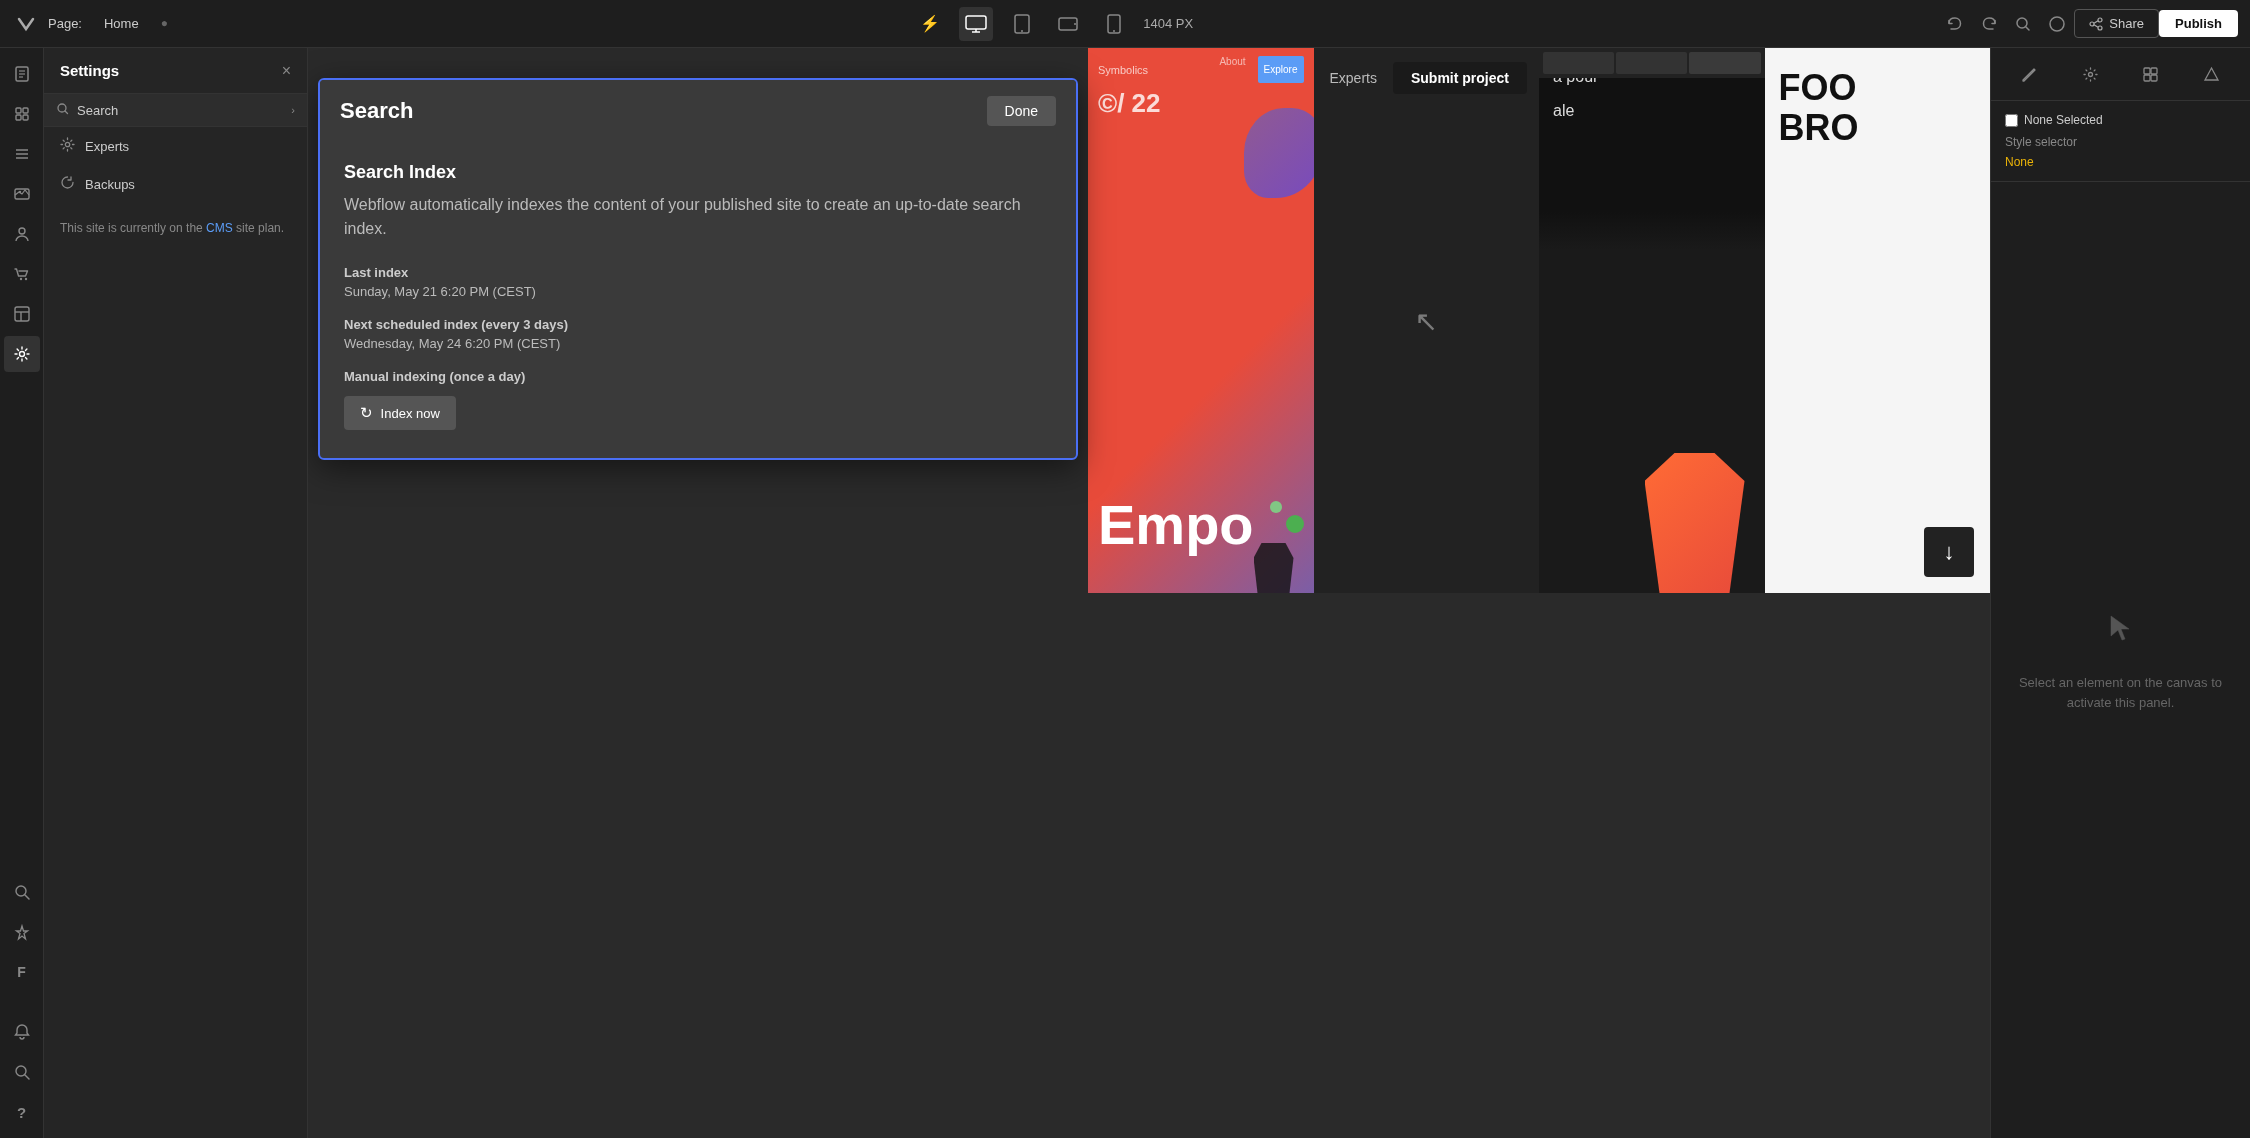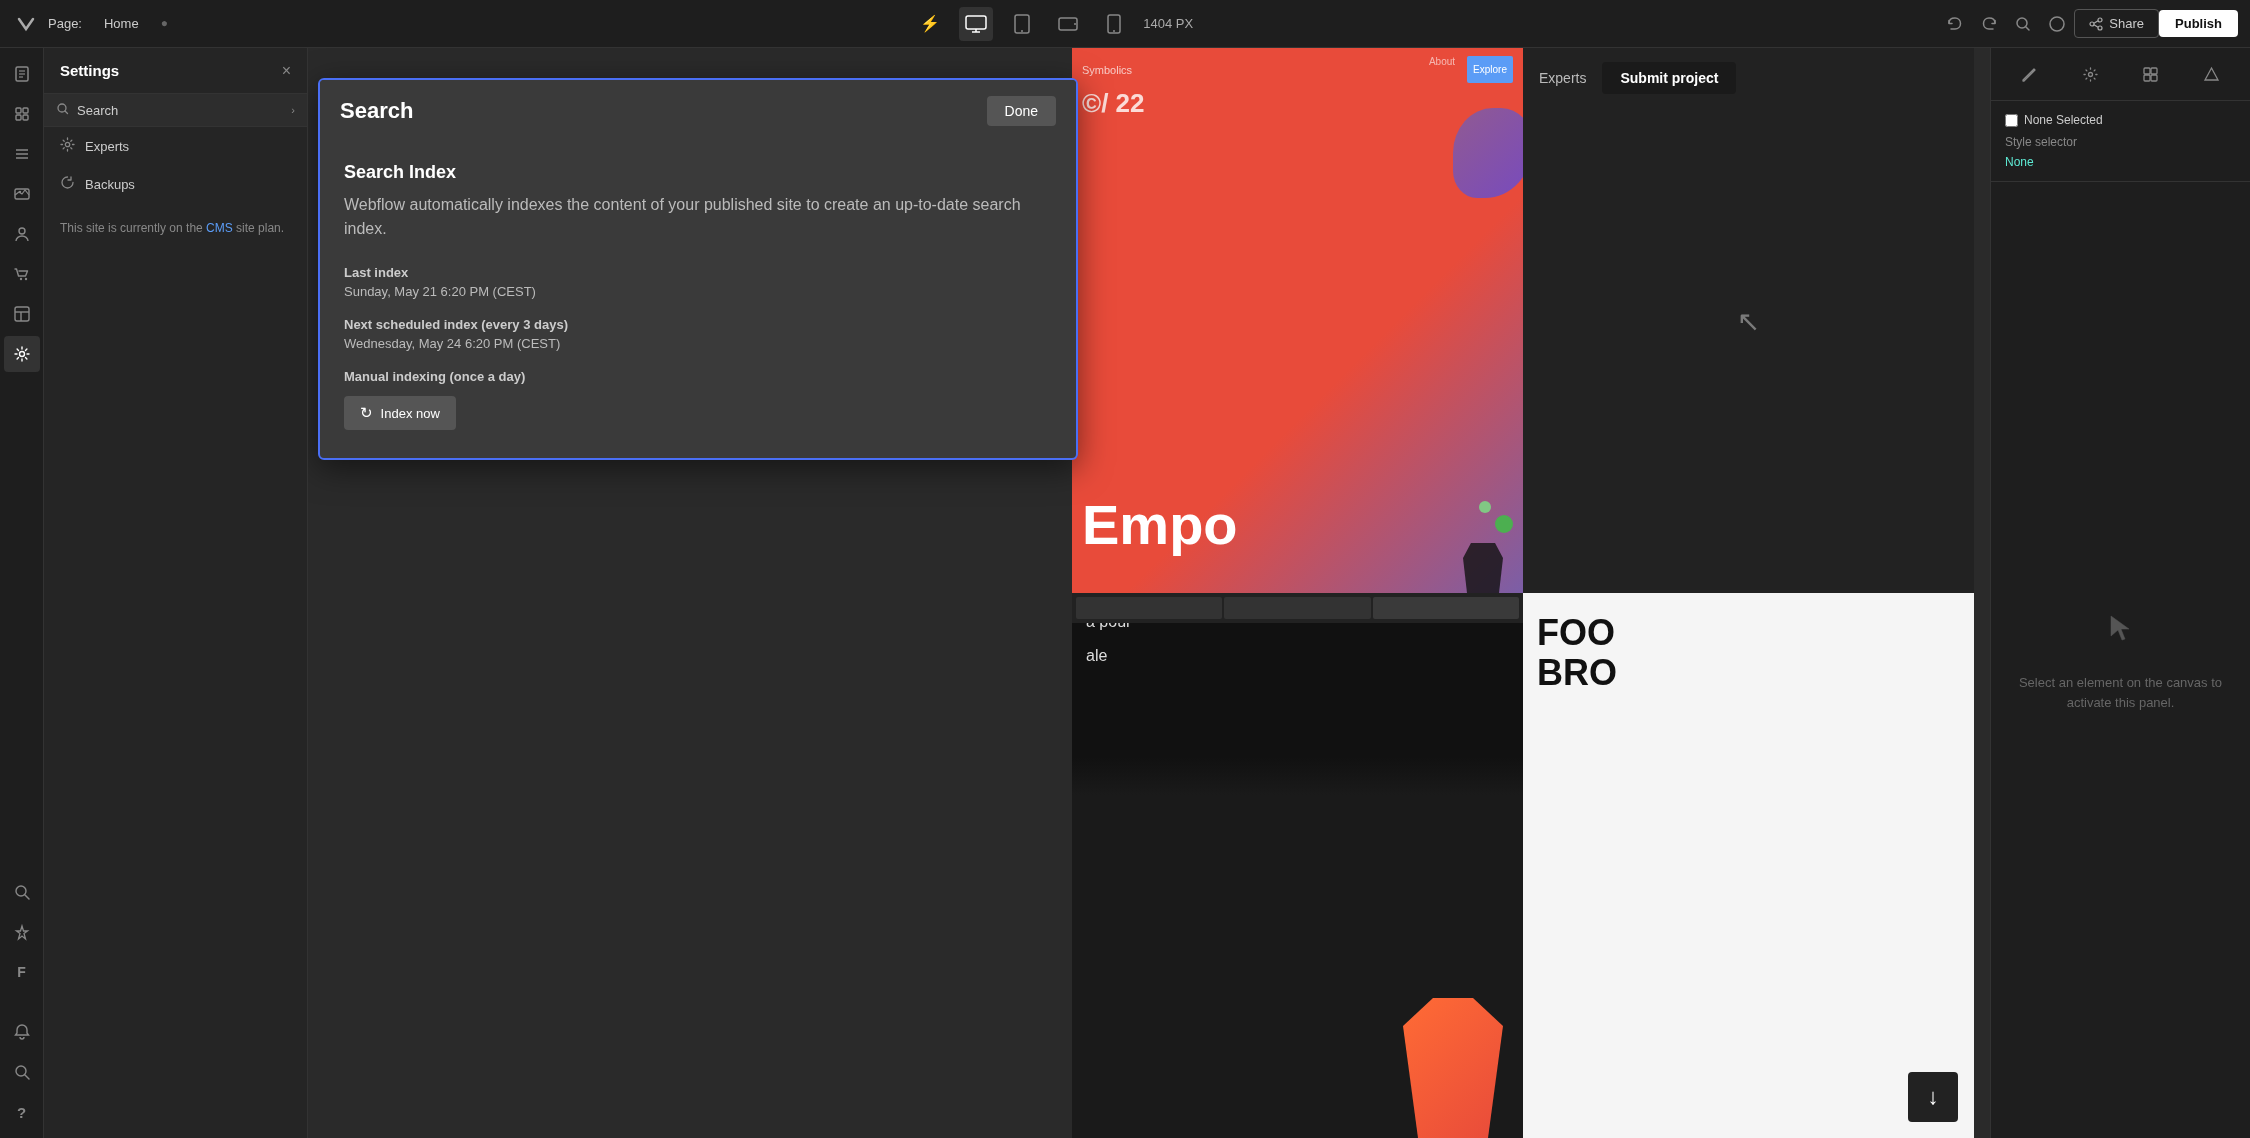--- a/index.html
+++ b/index.html
@@ -289,25 +289,25 @@
       border-radius: 4px;
       font-size: 13px;
       cursor: pointer;
     }
     .index-now-icon {
       font-size: 15px;
     }
     .canvas-preview-area {
       position: absolute;
       top: 0;
-      right: 16px;
+      right: 0;
       width: calc(100% - 780px);
       height: 100%;
       display: grid;
-      grid-template-columns: 1fr 1fr;
+      grid-template-columns: 1fr 1fr 1fr 1fr;
       grid-template-rows: 1fr 1fr;
       gap: 0;
       overflow: hidden;
     }
     .preview-tile {
       overflow: hidden;
       position: relative;
     }
     .preview-tile-1 {
       background: linear-gradient(135deg, #e84b3a 0%, #e84b3a 60%, #7b5ea7 100%);
@@ -356,21 +356,21 @@
       padding: 12px 14px;
       border-bottom: 1px solid #333;
     }
     .style-selector-label {
       font-size: 12px;
       color: #888;
       margin-bottom: 6px;
     }
     .style-selector-none {
       font-size: 12px;
-      color: #5eead4;
+      color: #eab308;
     }
     .right-panel-canvas-hint {
       flex: 1;
       display: flex;
       flex-direction: column;
       align-items: center;
       justify-content: center;
       gap: 16px;
       padding: 20px;
     }

